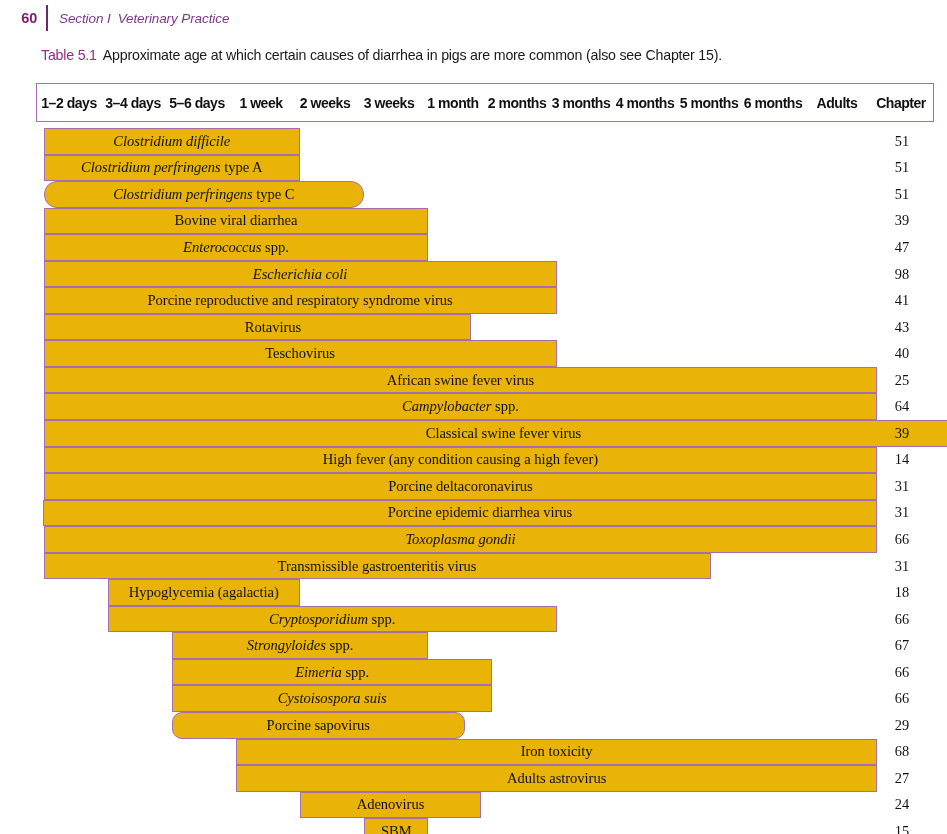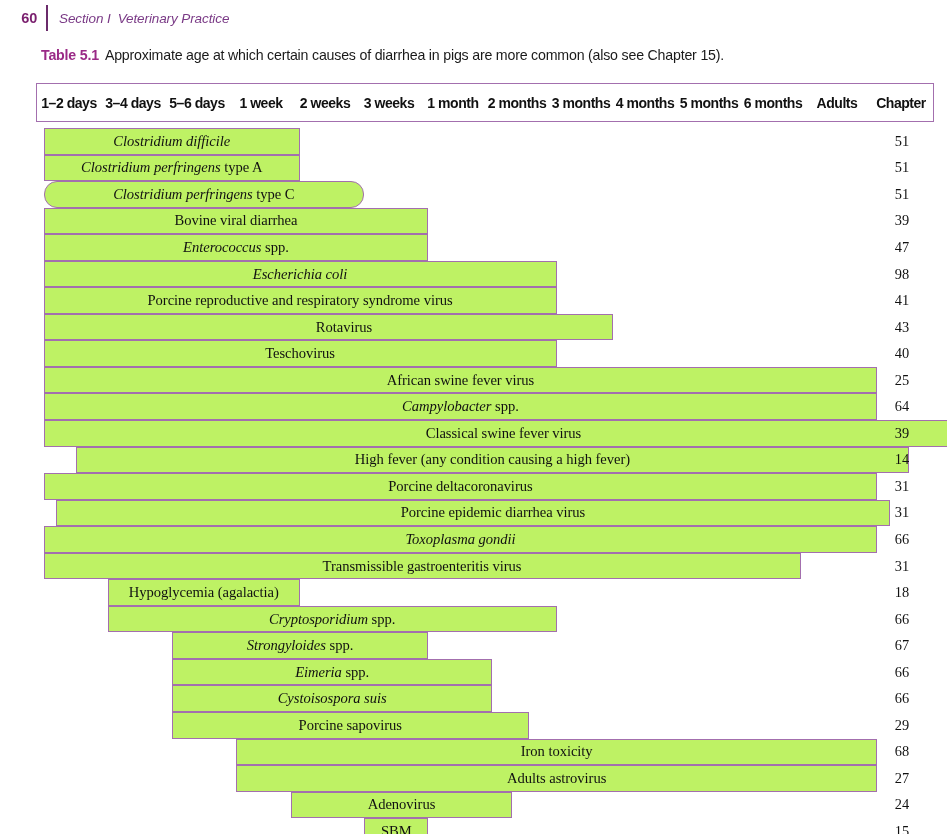--- a/index.html
+++ b/index.html
@@ -56,21 +56,21 @@
     position: absolute;
     left: 41px;
     top: 47px;
     font-family: "Liberation Sans", sans-serif;
     font-size: 14.2px;
     color: #1a1a1a;
     letter-spacing: -0.2px;
     white-space: nowrap;
   }
   #caption-label {
-    font-weight: bold;
+    font-weight: normal;
     color: #9a2a86;
     margin-right: 6px;
   }
 
   
   #table-block {
     position: absolute;
     left: 36px;
     top: 83px;
     width: 898px;
@@ -106,21 +106,21 @@
   .bar-row {
     position: relative;
     height: 26.55px;
   }
   .bar {
     position: absolute;
     top: 0;
     height: 26.55px;
     box-sizing: border-box;
     border: 1.1px solid #a36fae;
-    background: #bef264;
+    background: #eab308;
     display: flex;
     align-items: center;
     justify-content: center;
     overflow: hidden;
   }
   .bar-label {
     font-family: "Liberation Serif", serif;
     font-size: 14.6px;
     color: #111111;
     white-space: nowrap;
@@ -211,21 +211,21 @@
         </div>
         <div class="chapter">98</div>
       </div>
       <div class="bar-row">
         <div class="bar" style="left: 7.5px; width: 513.14px;">
           <span class="bar-label">Porcine reproductive and respiratory syndrome virus</span>
         </div>
         <div class="chapter">41</div>
       </div>
       <div class="bar-row">
-        <div class="bar" style="left: 7.5px; width: 569px; padding-left: 32px;">
+        <div class="bar" style="left: 7.5px; width: 427px; padding-left: 32px;">
           <span class="bar-label">Rotavirus</span>
         </div>
         <div class="chapter">43</div>
       </div>
       <div class="bar-row">
         <div class="bar" style="left: 7.5px; width: 513.14px;">
           <span class="bar-label">Teschovirus</span>
         </div>
         <div class="chapter">40</div>
       </div>
@@ -241,45 +241,45 @@
         </div>
         <div class="chapter">64</div>
       </div>
       <div class="bar-row">
         <div class="bar" style="left: 7.5px; width: 920px;">
           <span class="bar-label">Classical swine fever virus</span>
         </div>
         <div class="chapter">39</div>
       </div>
       <div class="bar-row">
-        <div class="bar" style="left: 7.5px; width: 833.86px; margin-left: 32px;">
+        <div class="bar" style="left: 7.5px; width: 833.86px;">
           <span class="bar-label">High fever (any condition causing a high fever)</span>
         </div>
         <div class="chapter">14</div>
       </div>
       <div class="bar-row">
         <div class="bar" style="left: 7.5px; width: 833.86px;">
           <span class="bar-label">Porcine deltacoronavirus</span>
         </div>
         <div class="chapter">31</div>
       </div>
       <div class="bar-row">
-        <div class="bar" style="left: 20px; width: 833.86px; padding-left: 40px;">
+        <div class="bar" style="left: 7px; width: 833.86px; padding-left: 40px;">
           <span class="bar-label">Porcine epidemic diarrhea virus</span>
         </div>
         <div class="chapter">31</div>
       </div>
       <div class="bar-row">
         <div class="bar" style="left: 7.5px; width: 833.86px;">
           <span class="bar-label"><i>Toxoplasma gondii</i></span>
         </div>
         <div class="chapter">66</div>
       </div>
       <div class="bar-row">
-        <div class="bar" style="left: 7.5px; width: 757px;">
+        <div class="bar" style="left: 7.5px; width: 667px;">
           <span class="bar-label">Transmissible gastroenteritis virus</span>
         </div>
         <div class="chapter">31</div>
       </div>
       <div class="bar-row">
         <div class="bar" style="left: 71.64px; width: 192.43px;">
           <span class="bar-label">Hypoglycemia (agalactia)</span>
         </div>
         <div class="chapter">18</div>
       </div>
@@ -301,39 +301,39 @@
         </div>
         <div class="chapter">66</div>
       </div>
       <div class="bar-row">
         <div class="bar" style="left: 135.79px; width: 320.71px;">
           <span class="bar-label"><i>Cystoisospora suis</i></span>
         </div>
         <div class="chapter">66</div>
       </div>
       <div class="bar-row">
-        <div class="bar" style="left: 135.79px; width: 357px;">
+        <div class="bar" style="left: 135.79px; width: 293px; border-radius: 10px;">
           <span class="bar-label">Porcine sapovirus</span>
         </div>
         <div class="chapter">29</div>
       </div>
       <div class="bar-row">
         <div class="bar" style="left: 199.93px; width: 641.43px;">
           <span class="bar-label">Iron toxicity</span>
         </div>
         <div class="chapter">68</div>
       </div>
       <div class="bar-row">
         <div class="bar" style="left: 199.93px; width: 641.43px;">
           <span class="bar-label">Adults astrovirus</span>
         </div>
         <div class="chapter">27</div>
       </div>
       <div class="bar-row">
-        <div class="bar" style="left: 255px; width: 221px;">
+        <div class="bar" style="left: 264px; width: 181px;">
           <span class="bar-label">Adenovirus</span>
         </div>
         <div class="chapter">24</div>
       </div>
       <div class="bar-row">
         <div class="bar" style="left: 328.21px; width: 64.14px;">
           <span class="bar-label">SBM</span>
         </div>
         <div class="chapter">15</div>
       </div>

